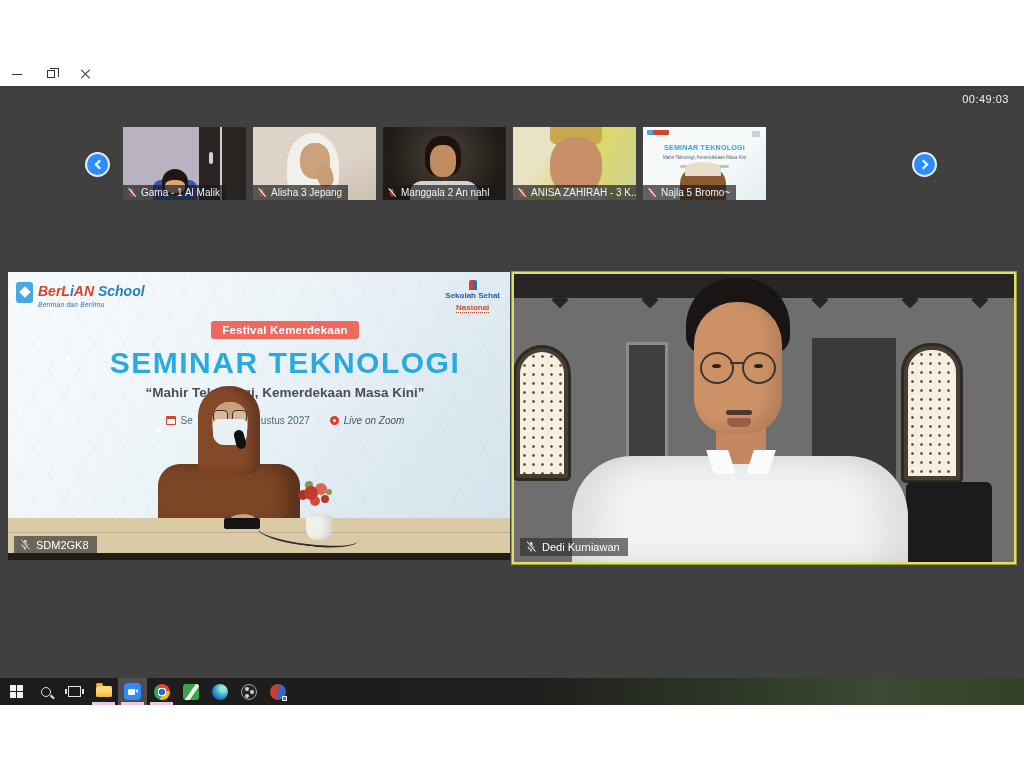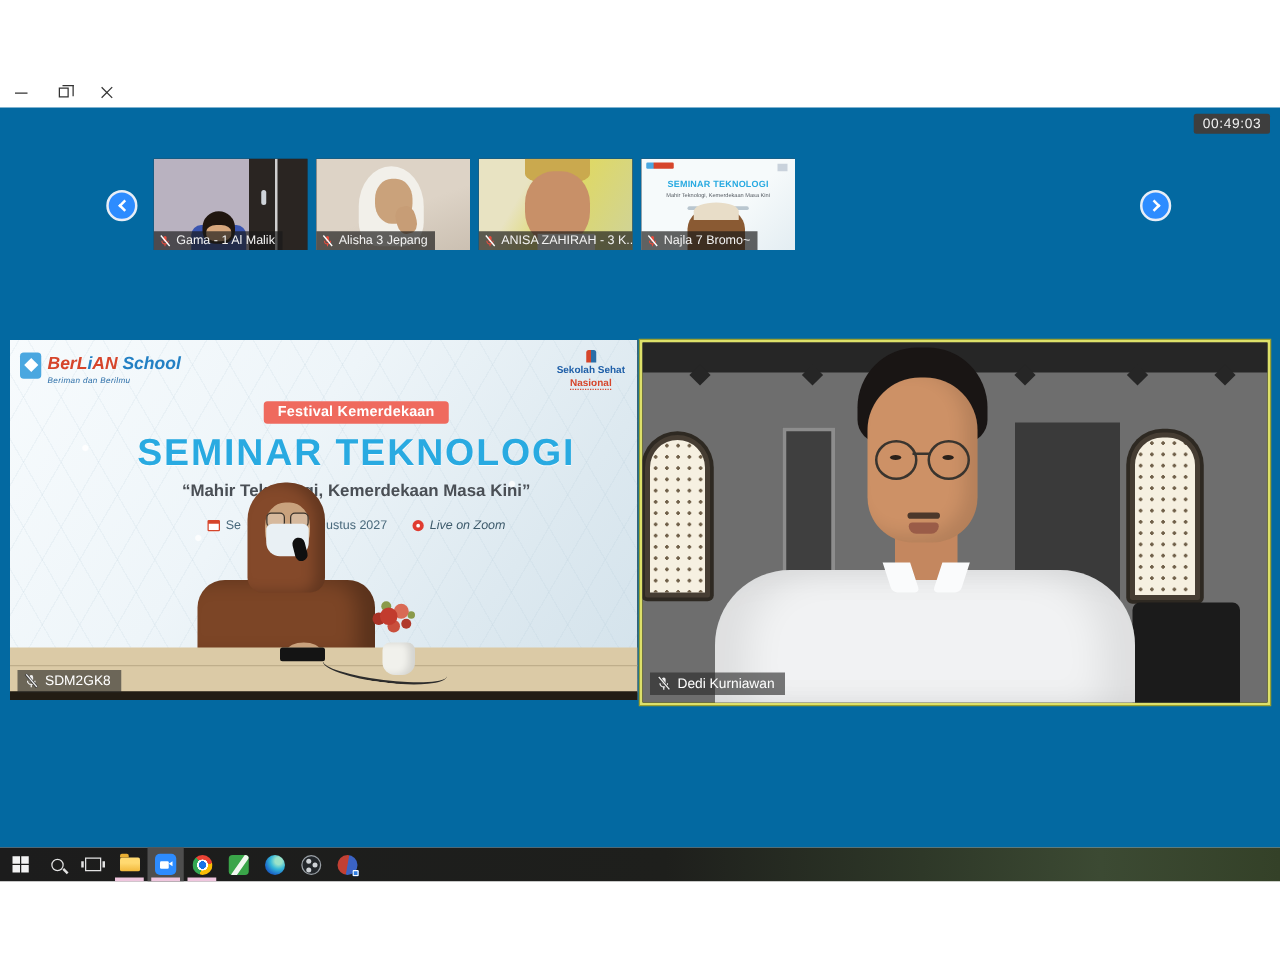--- a/index.html
+++ b/index.html
@@ -24,21 +24,21 @@
   .glyph-restore { width:8px; height:8px; border:1px solid #333; position:relative; background:#fff; }
   .glyph-restore::before { content:""; position:absolute; left:2px; top:-3px; width:8px; height:8px;
     border:1px solid #333; border-bottom:none; border-left:none; }
   .glyph-close { width:10px; height:10px; position:relative; }
   .glyph-close::before,.glyph-close::after { content:""; position:absolute; left:4.5px; top:-1px;
     width:1.2px; height:12px; background:#333; }
   .glyph-close::before { transform:rotate(45deg); }
   .glyph-close::after { transform:rotate(-45deg); }
 
   
-  .client { position:absolute; left:0; top:24px; width:1024px; height:592px; background:#0369a1; }
+  .client { position:absolute; left:0; top:24px; width:1024px; height:592px; background:#404040; }
   .timer { position:absolute; right:8px; top:5px; background:#3e3e3e; color:#f2f2f2;
     font-size:11px; padding:2px 7px; border-radius:2px; letter-spacing:.5px; }
 
   
   .filmstrip { position:absolute; left:0; top:41px; width:1024px; height:73px; }
   .nav-arrow { position:absolute; top:25px; width:25px; height:25px; border-radius:50%;
     background:#2d8cff; border:2px solid #e8eef7; display:flex; align-items:center; justify-content:center; cursor:pointer; }
   .nav-arrow.left { left:85px; }
   .nav-arrow.right { left:912px; }
   .chev { width:7px; height:7px; border-right:2px solid #fff; border-bottom:2px solid #fff; }
@@ -320,20 +320,36 @@
             <svg width="10" height="10" viewBox="0 0 12 12">
                 <rect x="4.5" y="1" width="3" height="5.5" rx="1.5" fill="#e64b3c"></rect>
                 <path d="M3 5.5a3 3 0 0 0 6 0" fill="none" stroke="#e64b3c"></path>
                 <line x1="6" y1="8.5" x2="6" y2="10.8" stroke="#e64b3c"></line>
                 <line x1="2" y1="0.5" x2="10.5" y2="10.5" stroke="#ffffff" stroke-width="1.3"></line>
               </svg>
             <span>Alisha 3 Jepang</span>
           </div>
         </div>
 
+        <div class="thumb">
+          <div class="t-scene t3">
+            <i class="head"></i>
+              <i class="face"></i>
+              <i class="shirt"></i>
+          </div>
+          <div class="nametag">
+            <svg width="10" height="10" viewBox="0 0 12 12">
+                <rect x="4.5" y="1" width="3" height="5.5" rx="1.5" fill="#e64b3c"></rect>
+                <path d="M3 5.5a3 3 0 0 0 6 0" fill="none" stroke="#e64b3c"></path>
+                <line x1="6" y1="8.5" x2="6" y2="10.8" stroke="#e64b3c"></line>
+                <line x1="2" y1="0.5" x2="10.5" y2="10.5" stroke="#ffffff" stroke-width="1.3"></line>
+              </svg>
+            <span>Manggala 2 An nahl</span>
+          </div>
+        </div>
 
         <div class="thumb">
           <div class="t-scene t4">
             <i class="hairband"></i>
               <i class="face"></i>
               <i class="shirt"></i>
           </div>
           <div class="nametag">
             <svg width="10" height="10" viewBox="0 0 12 12">
                 <rect x="4.5" y="1" width="3" height="5.5" rx="1.5" fill="#e64b3c"></rect>
@@ -355,21 +371,21 @@
               <i class="head"></i>
               <i class="cap"></i>
           </div>
           <div class="nametag">
             <svg width="10" height="10" viewBox="0 0 12 12">
                 <rect x="4.5" y="1" width="3" height="5.5" rx="1.5" fill="#e64b3c"></rect>
                 <path d="M3 5.5a3 3 0 0 0 6 0" fill="none" stroke="#e64b3c"></path>
                 <line x1="6" y1="8.5" x2="6" y2="10.8" stroke="#e64b3c"></line>
                 <line x1="2" y1="0.5" x2="10.5" y2="10.5" stroke="#ffffff" stroke-width="1.3"></line>
               </svg>
-            <span>Najla 7 Bromo~</span>
+            <span>Najla 5 Bromo~</span>
           </div>
         </div>
 
 
       </div>
 
       <div class="nav-arrow right">
           <span class="chev r"></span>
         </div>
     </div>

